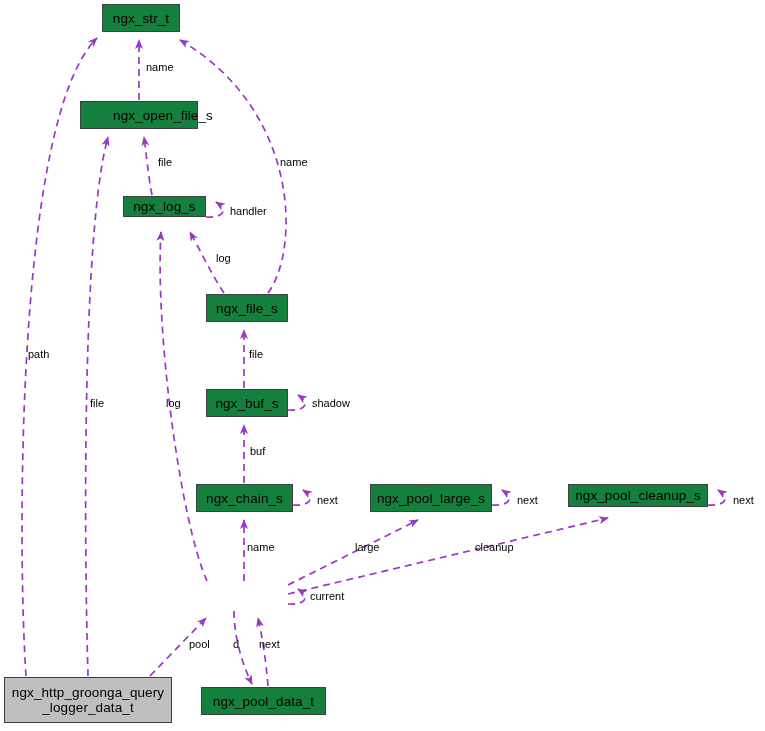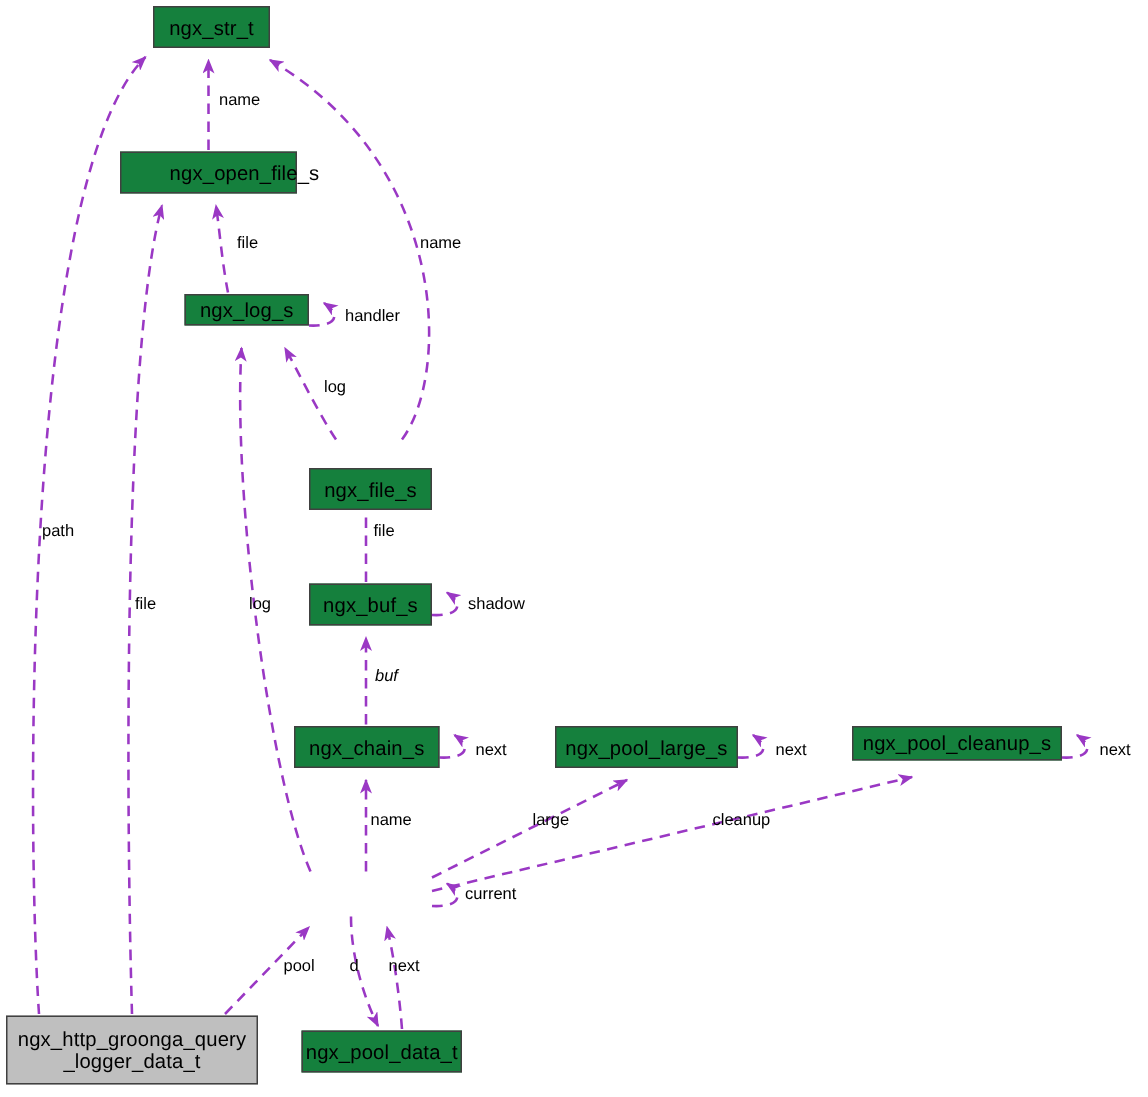--- a/index.html
+++ b/index.html
@@ -103,40 +103,40 @@
 
       <path d="M234,611 C234,640 244,668 252,684"></path>
 
       <path d="M268,686 C266,660 262,635 258,618"></path>
     </g>
   </svg>
 
   <div class="node" style="left:102px;top:4px;width:78px;height:28px;">ngx_str_t</div>
   <div class="node" style="left:80px;top:101px;width:118px;height:28px;padding-left:48px;">ngx_open_file_s</div>
   <div class="node" style="left:123px;top:196px;width:83px;height:21px;">ngx_log_s</div>
-  <div class="node" style="left:206px;top:312px;width:82px;height:28px;">ngx_file_s</div>
+  <div class="node" style="left:206px;top:294px;width:82px;height:28px;">ngx_file_s</div>
   <div class="node" style="left:206px;top:389px;width:82px;height:28px;">ngx_buf_s</div>
   <div class="node" style="left:196px;top:484px;width:97px;height:28px;">ngx_chain_s</div>
   <div class="node" style="left:370px;top:484px;width:122px;height:28px;">ngx_pool_large_s</div>
   <div class="node" style="left:568px;top:484px;width:140px;height:23px;">ngx_pool_cleanup_s</div>
-  <div class="node" style="left:201px;top:687px;width:107px;height:28px;">ngx_pool_data_t</div>
+  <div class="node" style="left:201px;top:687px;width:125px;height:28px;">ngx_pool_data_t</div>
   <div class="node root" style="left:4px;top:677px;width:168px;height:46px;">ngx_http_groonga_query
 _logger_data_t</div>
 
   <div class="edge-label" style="left:146px;top:60px;">name</div>
   <div class="edge-label" style="left:280px;top:155px;">name</div>
   <div class="edge-label" style="left:28px;top:347px;">path</div>
   <div class="edge-label" style="left:158px;top:155px;">file</div>
   <div class="edge-label" style="left:90px;top:396px;">file</div>
   <div class="edge-label" style="left:230px;top:204px;">handler</div>
   <div class="edge-label" style="left:216px;top:251px;">log</div>
   <div class="edge-label" style="left:166px;top:396px;">log</div>
   <div class="edge-label" style="left:249px;top:347px;">file</div>
   <div class="edge-label" style="left:312px;top:396px;">shadow</div>
-  <div class="edge-label" style="left:250px;top:444px;font-style:italic;">buf</div>
+  <div class="edge-label" style="left:250px;top:444px;">buf</div>
   <div class="edge-label" style="left:317px;top:493px;">next</div>
   <div class="edge-label" style="left:517px;top:493px;">next</div>
   <div class="edge-label" style="left:733px;top:493px;">next</div>
   <div class="edge-label" style="left:247px;top:540px;">name</div>
   <div class="edge-label" style="left:355px;top:540px;">large</div>
   <div class="edge-label" style="left:475px;top:540px;">cleanup</div>
   <div class="edge-label" style="left:310px;top:589px;">current</div>
   <div class="edge-label" style="left:189px;top:637px;">pool</div>
   <div class="edge-label" style="left:233px;top:637px;">d</div>
   <div class="edge-label" style="left:259px;top:637px;">next</div>

